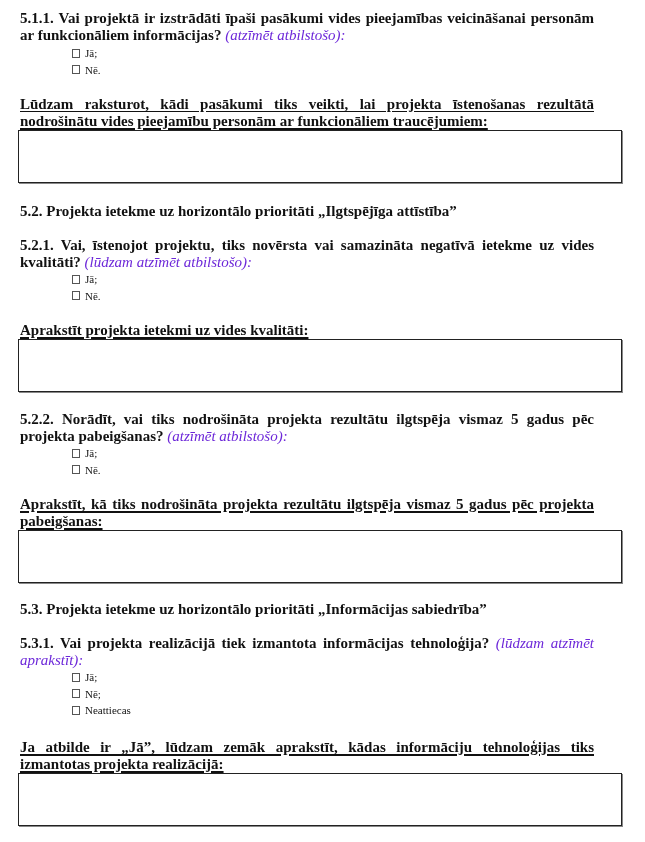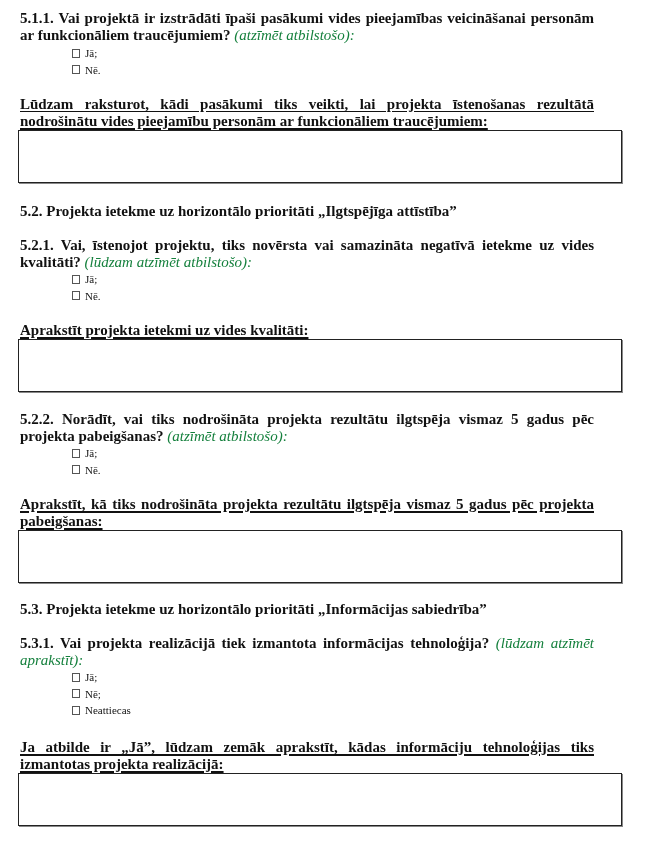--- a/index.html
+++ b/index.html
@@ -2,21 +2,21 @@
 <html><head>
   <meta charset="utf-8">
   <style>
     html, body { margin: 0; padding: 0; background: #ffffff; }
     body {
       width: 645px; height: 842px; position: relative; overflow: hidden;
       font-family: "Liberation Serif", serif; color: #111111;
     }
     .blk { position: absolute; left: 20px; width: 574px; font-size: 15px; line-height: 16.5px; }
     .q { font-weight: bold; text-align: justify; text-align-last: left; }
-    .q .hint { font-weight: normal; font-style: italic; color: #15803d; }
+    .q .hint { font-weight: normal; font-style: italic; color: #6d28d9; }
     .h { font-weight: bold; }
     .u { font-weight: bold; text-decoration: underline; text-decoration-thickness: 1.5px; text-underline-offset: 2px; text-align: justify; text-align-last: left; }
     .just-full { text-align-last: justify; }
     .opts { position: absolute; left: 72px; font-size: 11px; line-height: 16.5px; }
     .opt { display: flex; align-items: center; height: 16.5px; cursor: pointer; }
     .cb {
       display: inline-block; width: 8px; height: 9px; border: 1px solid #555;
       margin-right: 5px; box-sizing: border-box; background: #fff;
     }
     .box {
@@ -27,21 +27,21 @@
     .box textarea {
       width: 100%; height: 100%; border: none; resize: none; outline: none;
       background: transparent; font-family: "Liberation Serif", serif; font-size: 14px;
       padding: 4px; box-sizing: border-box;
     }
   </style>
 </head>
 <body>
 
 <div class="blk q just-full" style="top:10px;">5.1.1. Vai projektā ir izstrādāti īpaši pasākumi vides pieejamības veicināšanai personām</div>
-<div class="blk q" style="top:27px;"><span>ar funkcionāliem traucējumiem?</span> <span class="hint">(atzīmēt atbilstošo):</span></div>
+<div class="blk q" style="top:27px;"><span>ar funkcionāliem informācijas?</span> <span class="hint">(atzīmēt atbilstošo):</span></div>
 <div class="opts" style="top:45px;">
   <div class="opt">
       <span class="cb"></span>
       <span>Jā;</span>
     </div>
   <div class="opt">
       <span class="cb"></span>
       <span>Nē.</span>
     </div>
 </div>

